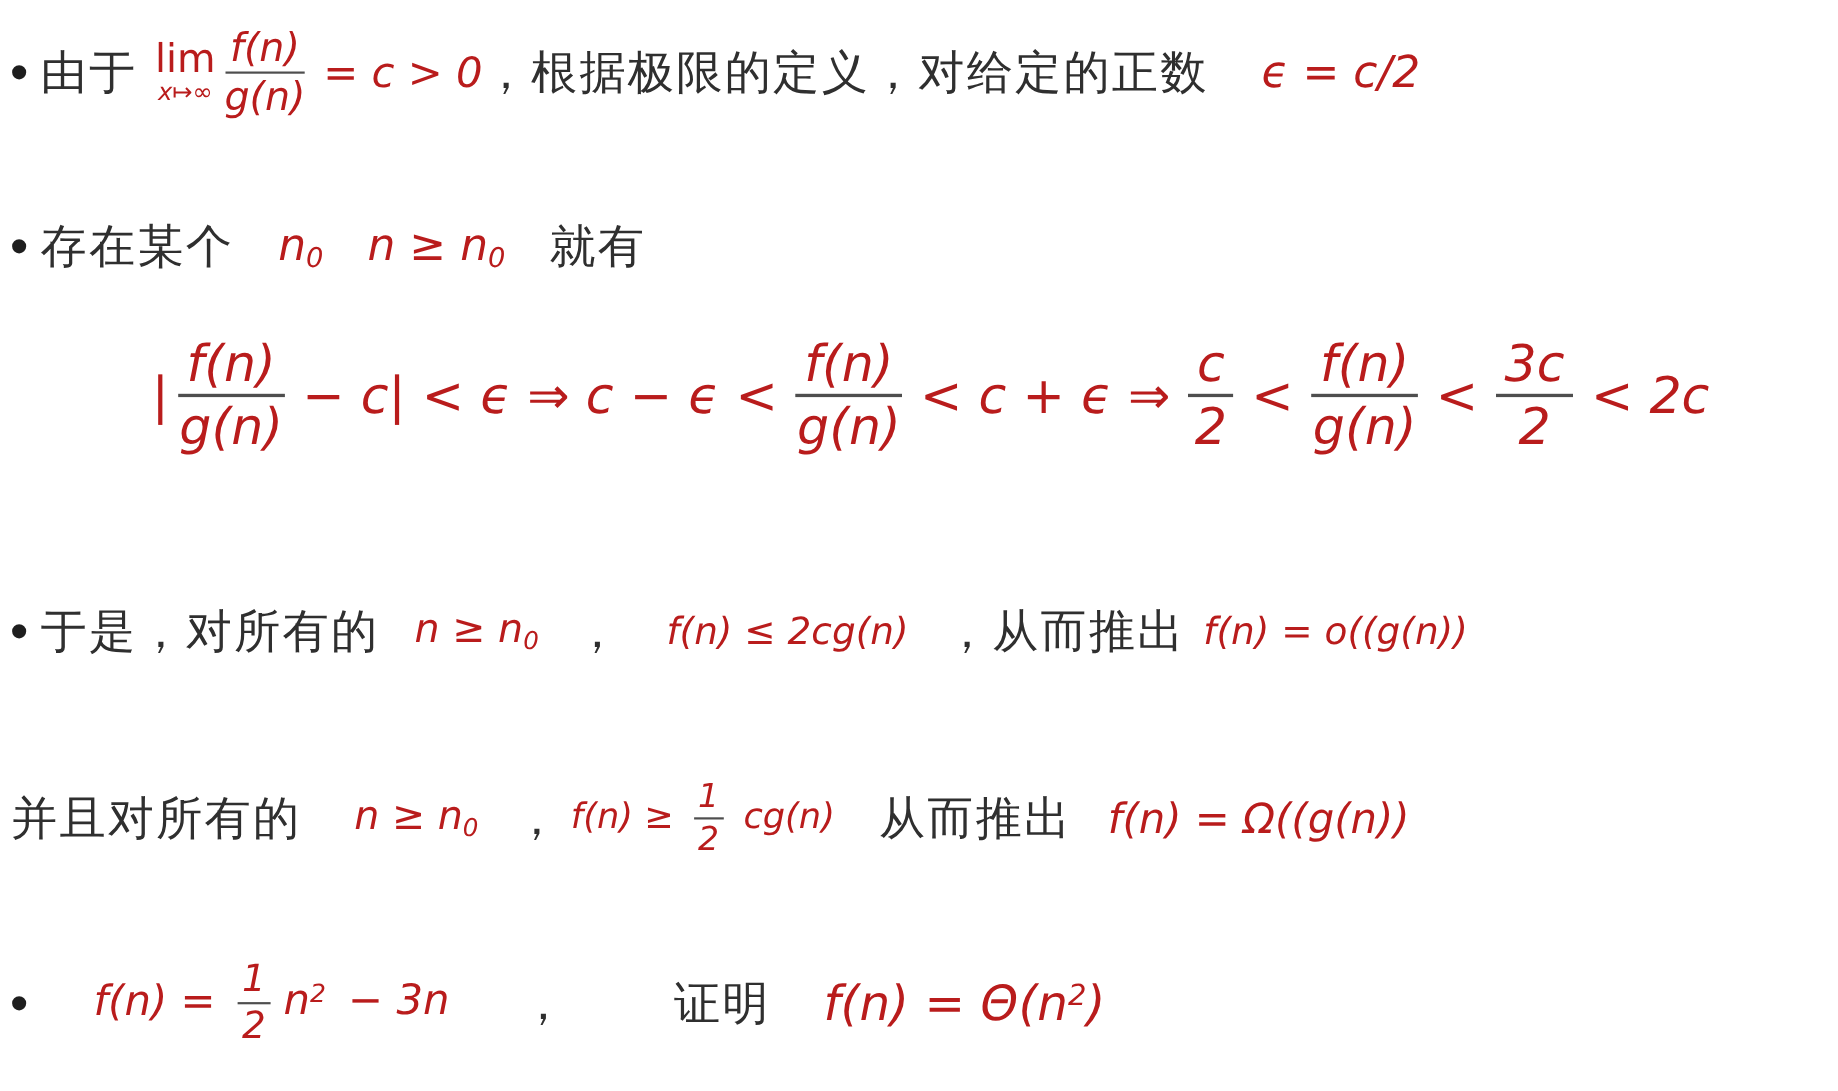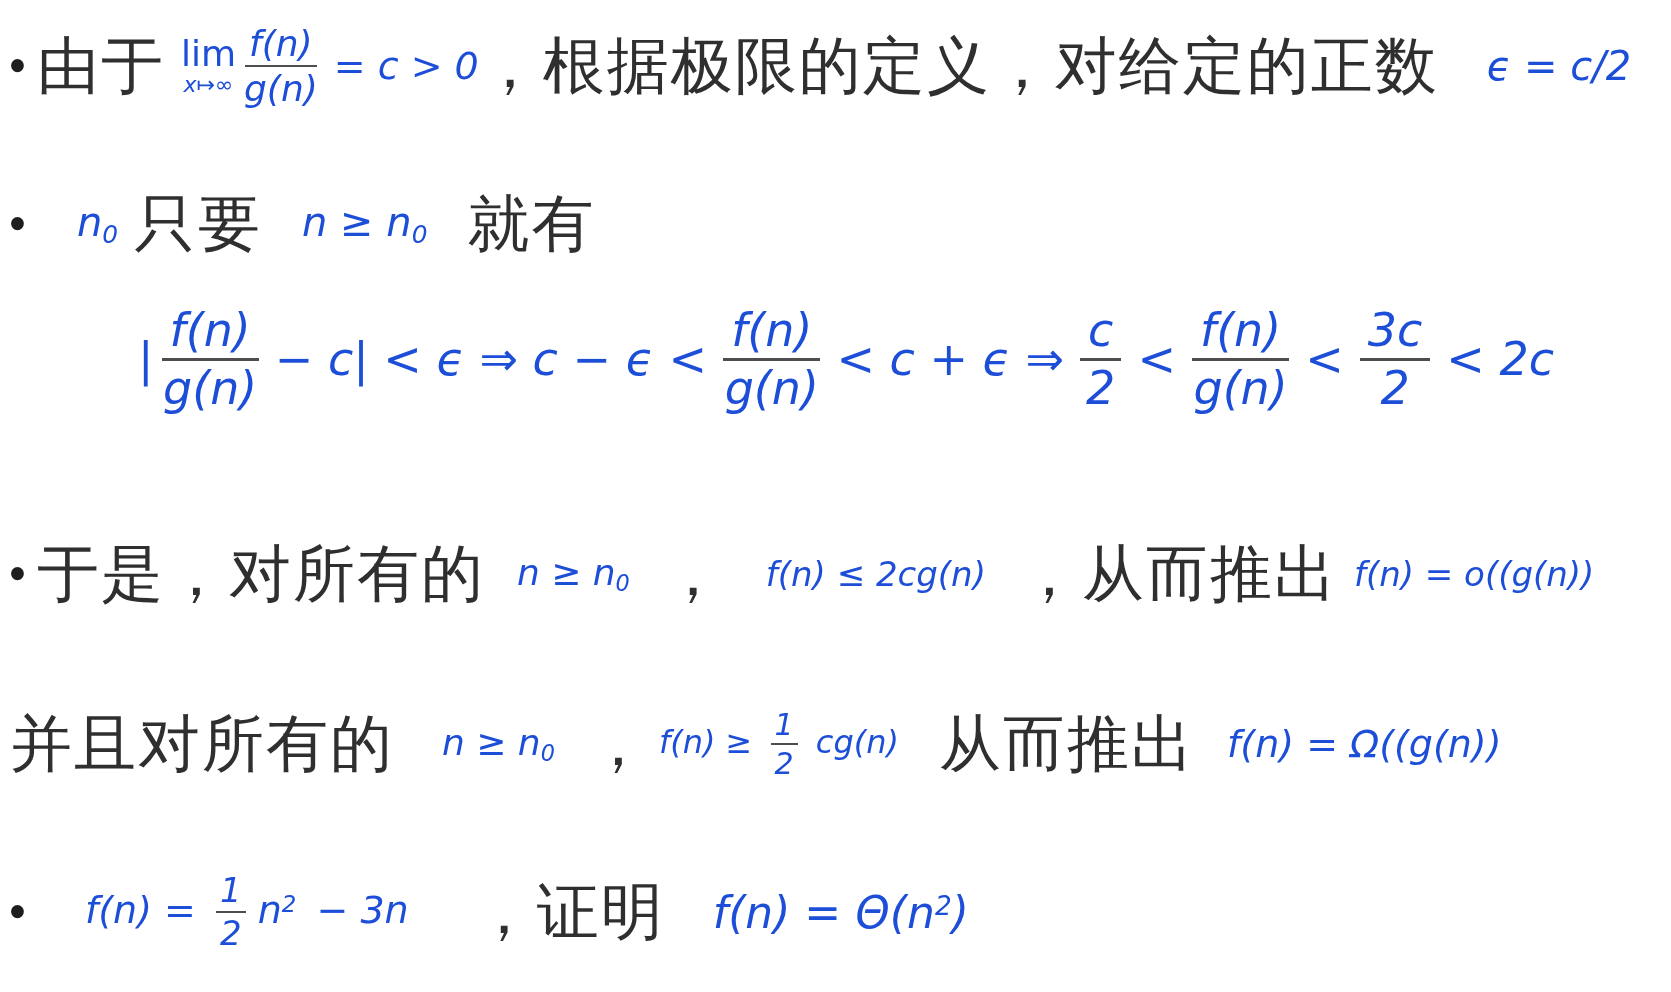--- a/index.html
+++ b/index.html
@@ -13,35 +13,35 @@
   }
   .line{
     position:absolute;
     display:flex;
     align-items:center;
     white-space:nowrap;
     color:#343434;
   }
   .cn{
     font-family:"Liberation Serif","DejaVu Serif",serif;
-    font-size:62px;
+    font-size:42px;
     color:#2f2f2f;
     letter-spacing:2px;
   }
   .bullet{
     font-family:"Liberation Serif",serif;
     font-size:54px;
     color:#1e1e1e;
     margin-right:10px;
     line-height:1;
   }
   .math{
     font-family:"DejaVu Sans","Liberation Sans",sans-serif;
     font-style:italic;
-    color:#1d4ed8;
+    color:#b91c1c;
   }
   .upright{font-style:normal;}
   
   .frac{
     display:inline-flex;
     flex-direction:column;
     align-items:center;
     line-height:1.05;
     vertical-align:middle;
   }
@@ -59,21 +59,21 @@
   .limsub{font-size:22px;margin-top:2px;}
   sub.msub{font-size:0.62em;vertical-align:-0.28em;font-style:italic;}
   sup.msup{font-size:0.6em;vertical-align:0.5em;font-style:italic;}
   
   .s34{font-size:34px;} .s36{font-size:36px;} .s38{font-size:38px;}
   .s40{font-size:40px;} .s44{font-size:44px;} .s46{font-size:46px;}
   .s30{font-size:30px;} .s32{font-size:32px;}
   
   .ml8{margin-left:8px;} .ml16{margin-left:16px;} .ml24{margin-left:40px;}
   .ml32{margin-left:32px;} .ml48{margin-left:48px;} .ml64{margin-left:64px;}
-  .ml96{}
+  .ml96{margin-left:96px;}
   
   #line1{top:2px;left:8px;height:128px;}
   #line2{top:176px;left:8px;height:96px;}
   #formula{top:288px;left:138px;height:142px;}
   #line3{top:526px;left:8px;height:96px;}
   #line4{top:678px;left:10px;height:132px;}
   #line5{top:838px;left:8px;height:148px;}
 </style>
 </head>
 <body>
@@ -91,22 +91,22 @@
       <span class="fnum">f(n)</span>
       <span class="fden">g(n)</span>
     </span>
     <span class="math s38 ml16">= c &gt; 0</span>
     <span class="cn">，根据极限的定义，对给定的正数</span>
     <span class="math s40 ml48">ϵ = c/2</span>
   </div>
 
   <div class="line" id="line2">
     <span class="bullet">•</span>
+    <span class="cn">存在某个</span>
     <span class="math s40 ml24"><span>n</span><sub class="msub">0</sub></span>
-    <span class="cn ml16">只要</span>
     <span class="math s40 ml24"><span>n ≥ n</span><sub class="msub">0</sub></span>
     <span class="cn ml24">就有</span>
   </div>
 
   <div class="line" id="formula">
     <span class="math s46 upright">|</span>
     <span class="math frac s46 ml8">
       <span class="fnum">f(n)</span>
       <span class="fden">g(n)</span>
     </span>

